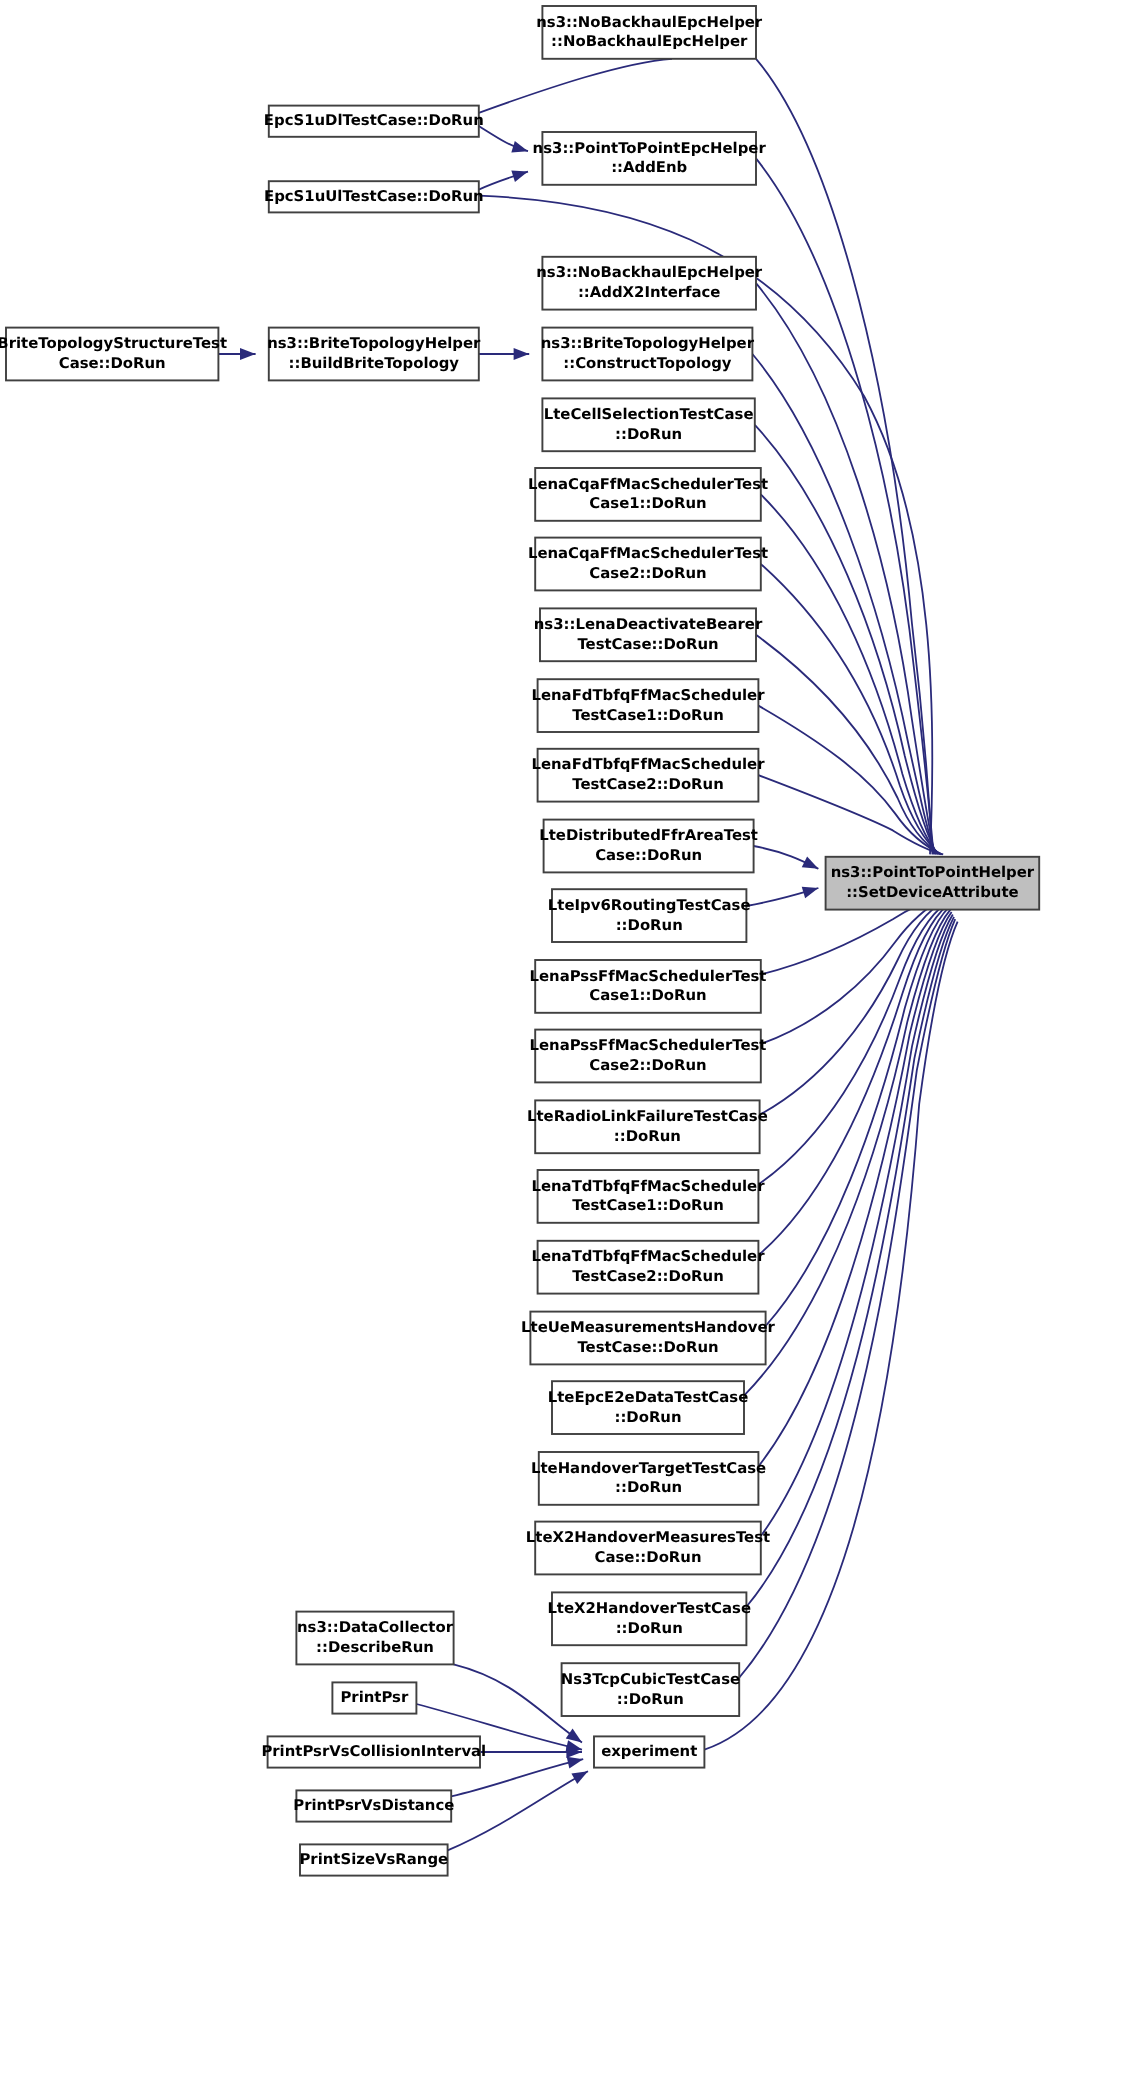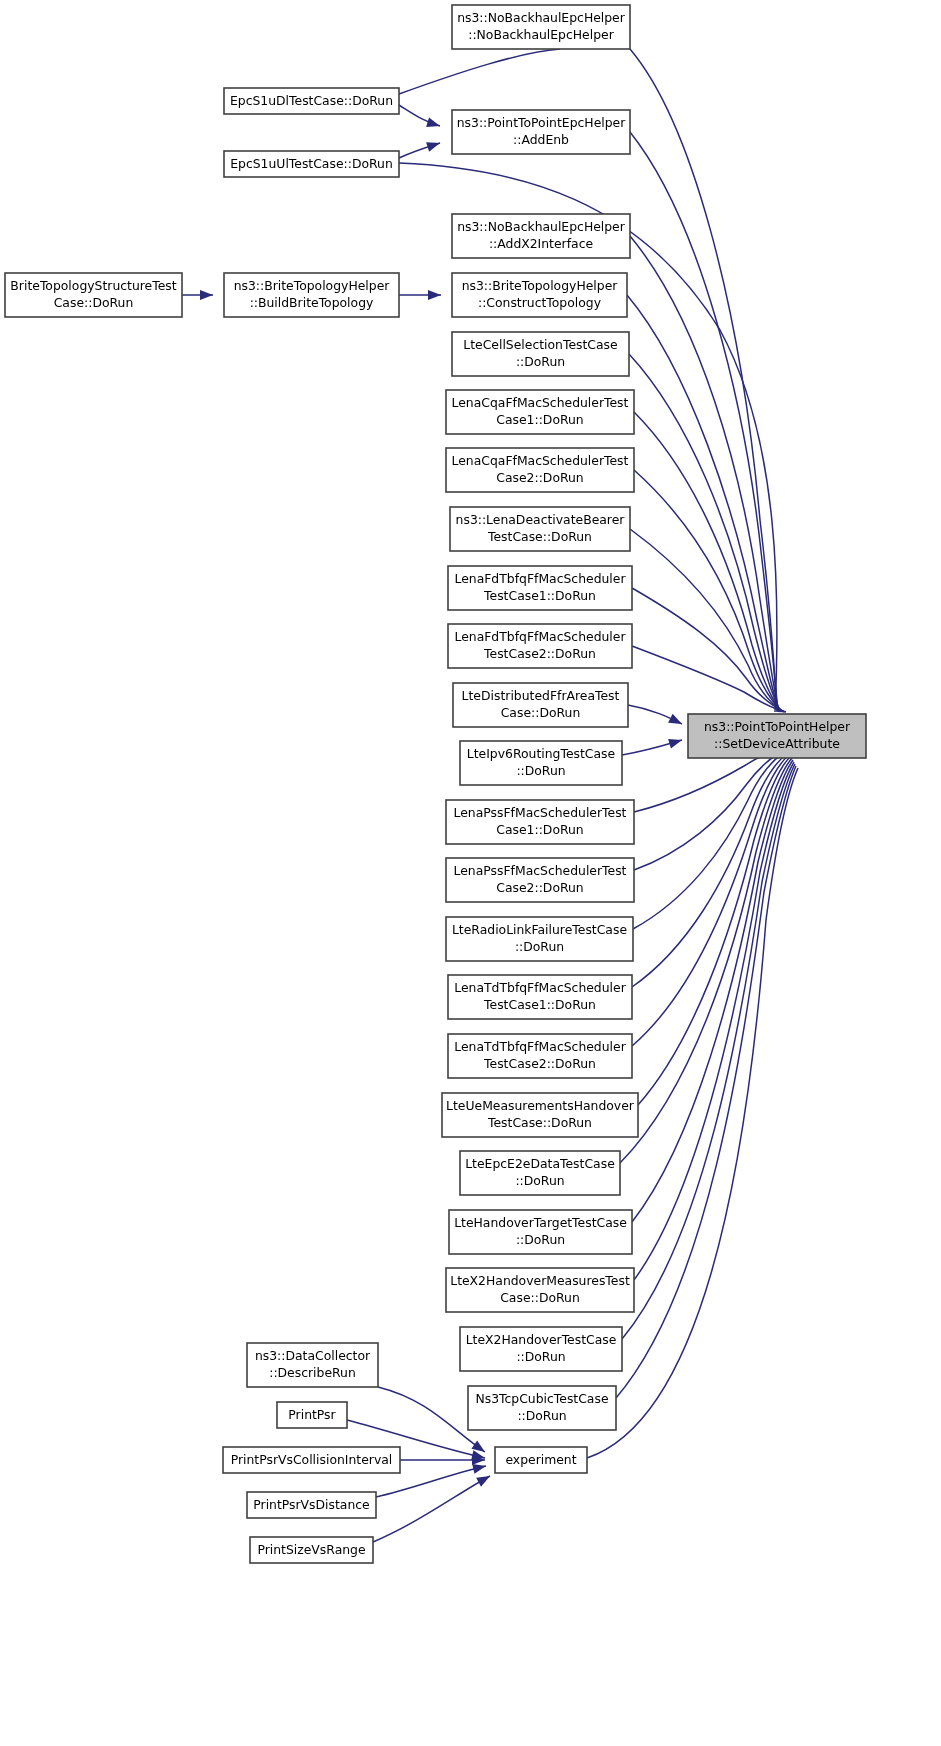--- a/index.html
+++ b/index.html
@@ -10,20 +10,21 @@
   body {
     width: 941px;
     height: 1746px;
     font-family: "DejaVu Sans", "Liberation Sans", sans-serif;
     overflow: hidden;
   }
   #graph-root {
     position: relative;
     width: 941px;
     height: 1245px;
+    font-weight: bold;
   }
   svg#callgraph {
     position: absolute;
     left: 0;
     top: 0;
     width: 941px;
     height: 1746px;
     display: block;
   }
   .node-box {

